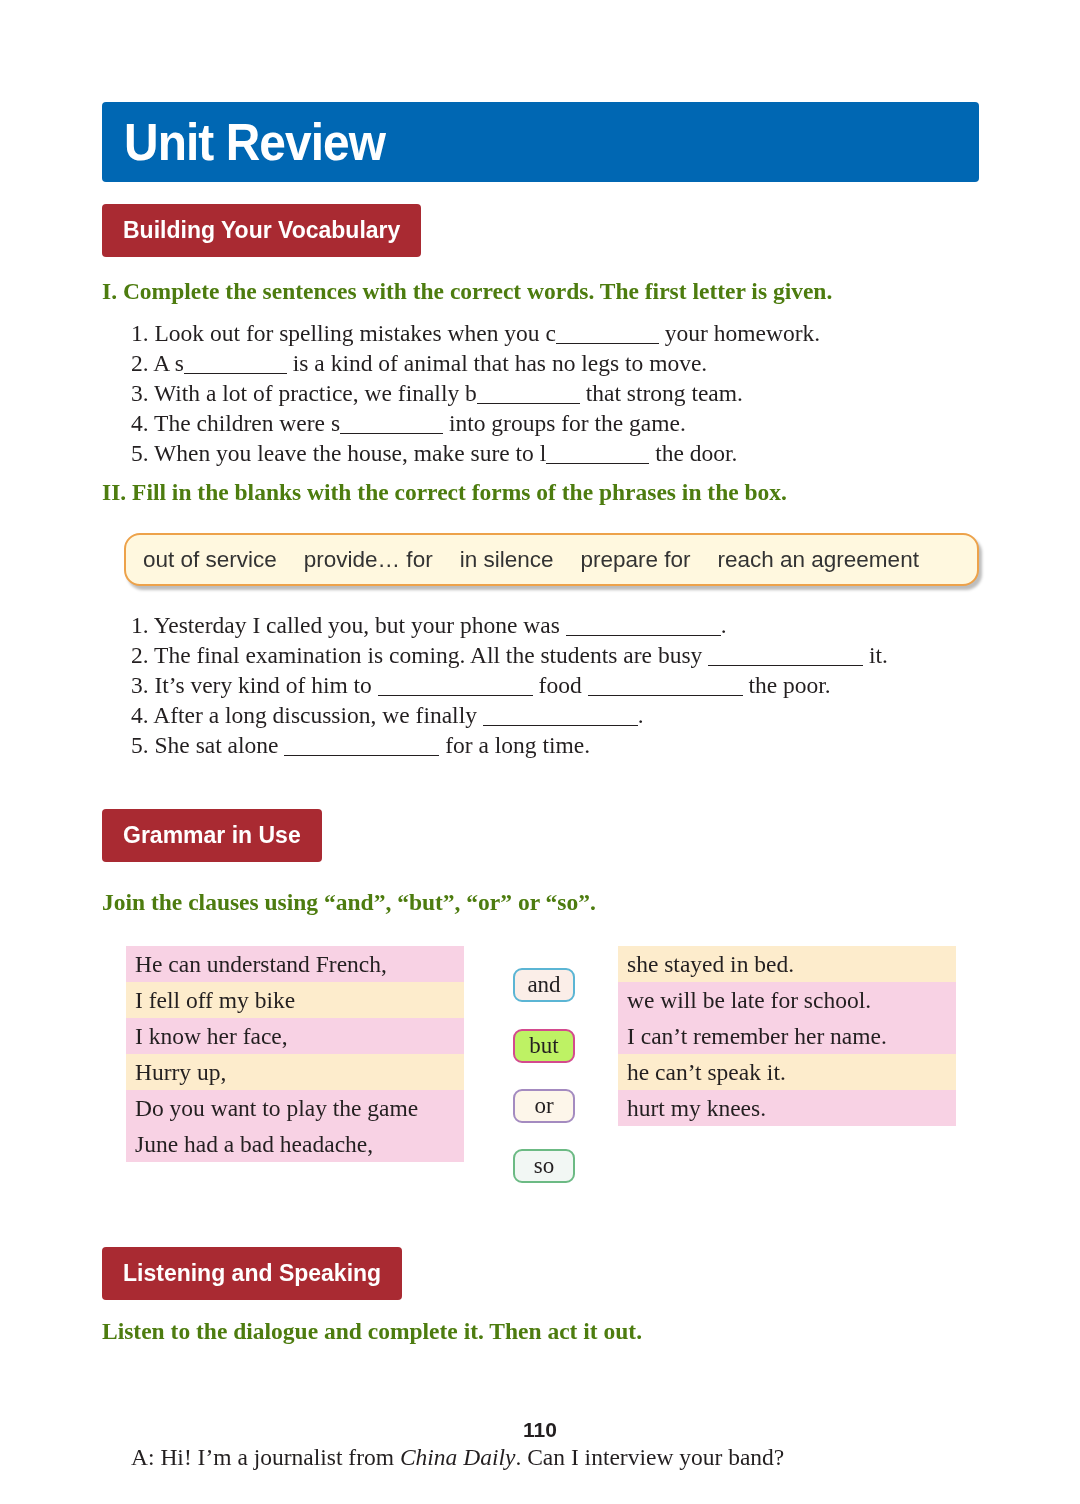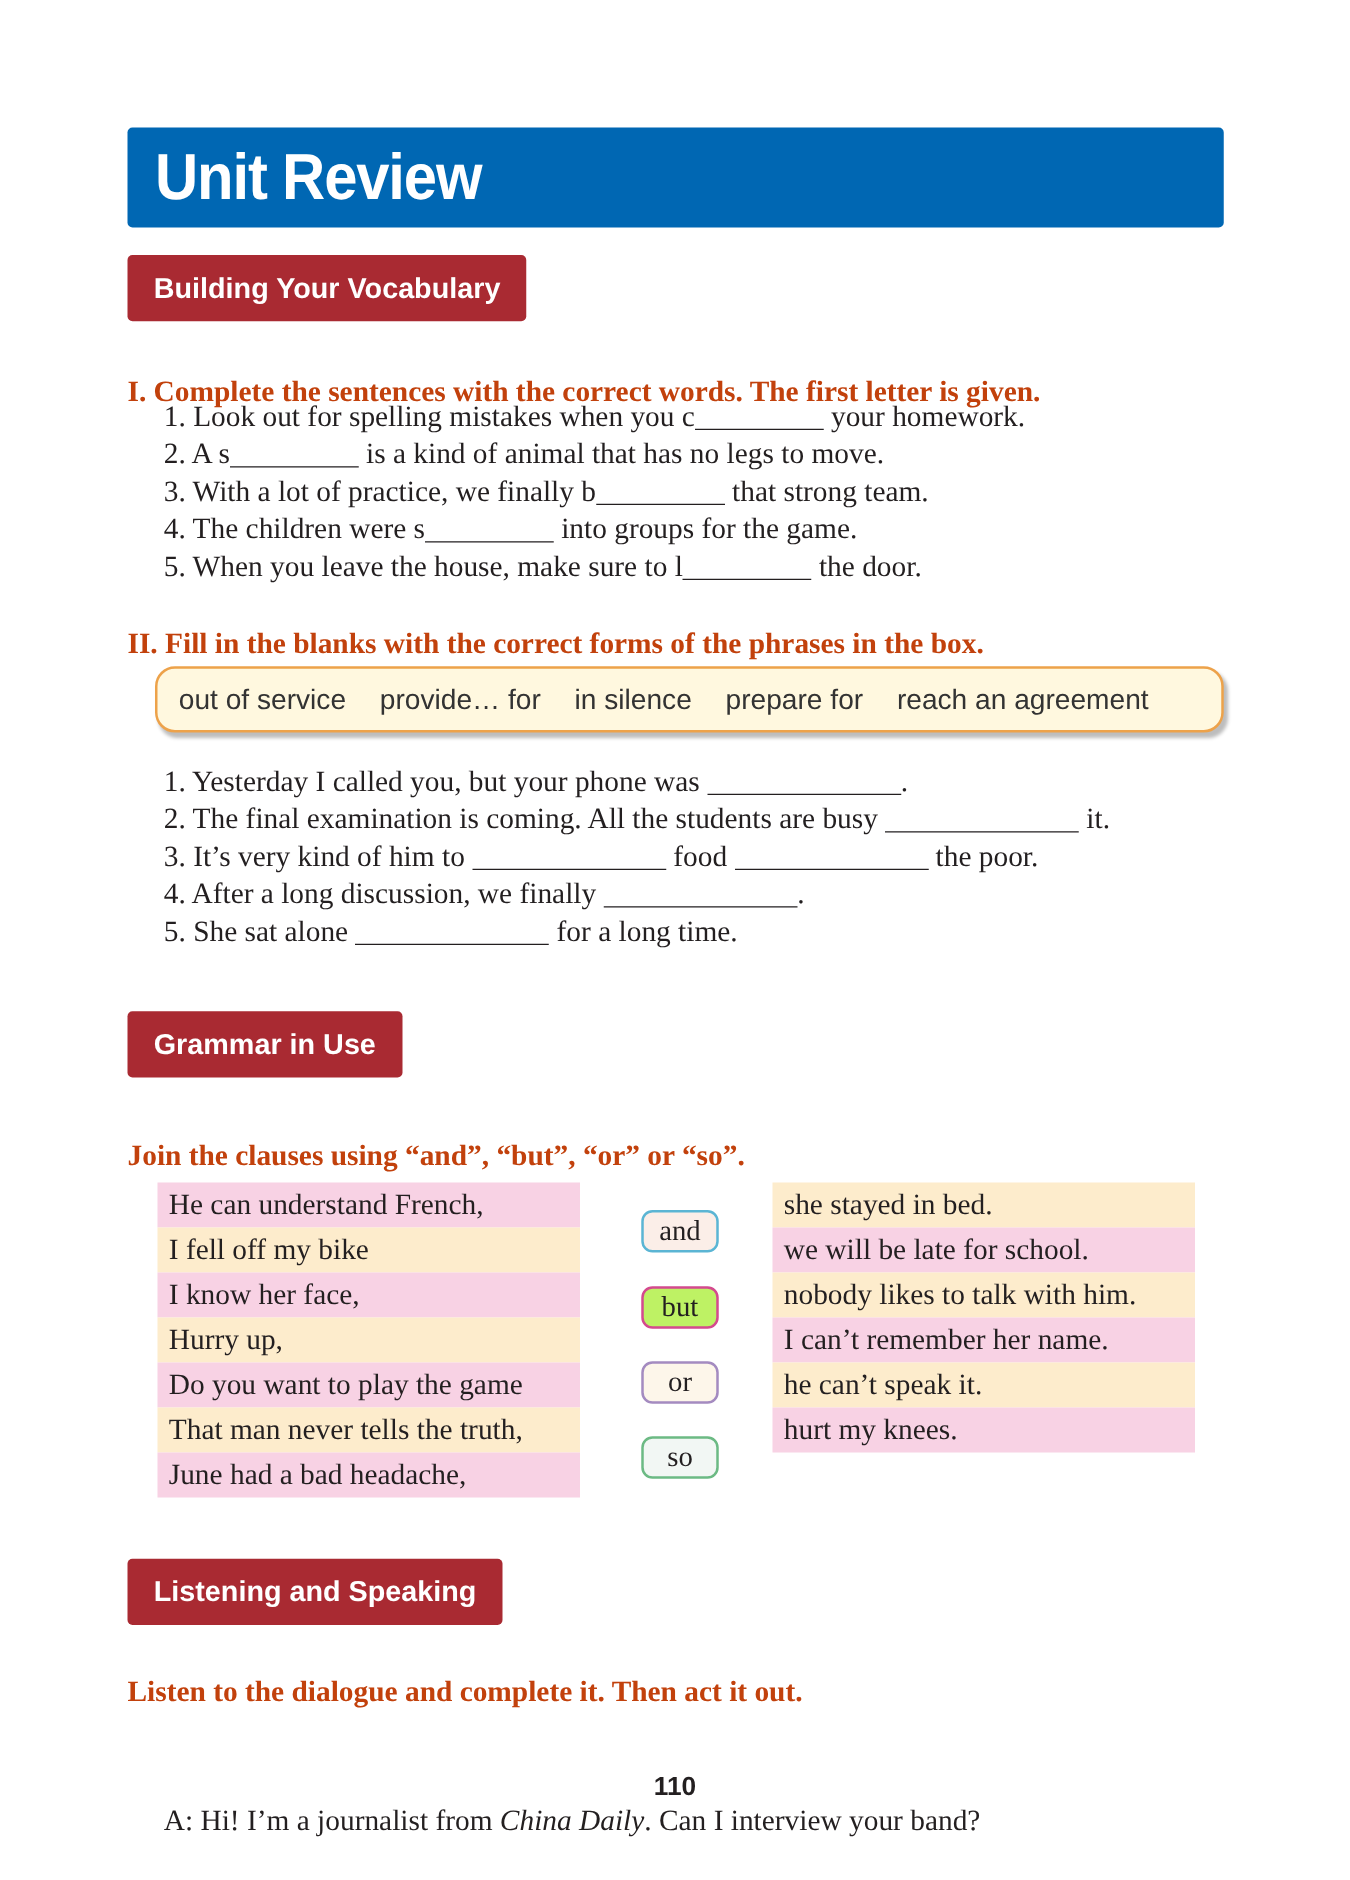--- a/index.html
+++ b/index.html
@@ -16,21 +16,21 @@
   }
 
   .section-tag {
     position: absolute; left: 102px; height: 53px; background: #a92a32; border-radius: 4px;
     font-family: "Liberation Sans", sans-serif; font-weight: bold; font-size: 23px; color: #ffffff;
     line-height: 53px; padding: 0 21px; box-sizing: border-box; white-space: nowrap;
   }
 
   .instr {
     position: absolute; left: 102px; font-family: "Liberation Serif", serif; font-weight: bold;
-    font-size: 23.5px; color: #c2410c; white-space: nowrap; margin-top: 23px;
+    font-size: 23.5px; color: #4d7c0f; white-space: nowrap;
   }
   .line {
     position: absolute; left: 131px; font-family: "Liberation Serif", serif; font-size: 23.5px;
     color: #231f20; white-space: nowrap;
   }
   .blank { display: inline-block; border-bottom: 1.6px solid #231f20; height: 1em; vertical-align: baseline; margin-bottom: -3px; }
   .b-short { width: 103px; }
   .b-long { width: 155px; }
 
   .phrase-box {
@@ -119,33 +119,31 @@
 <div class="section-tag" style="top:809px;">Grammar in Use</div>
 
 <div class="instr" style="top:889px;">Join the clauses using “and”, “but”, “or” or “so”.</div>
 
 <div class="clause-table left">
   <div class="clause-row pink">He can understand French,</div>
   <div class="clause-row cream">I fell off my bike</div>
   <div class="clause-row pink">I know her face,</div>
   <div class="clause-row cream">Hurry up,</div>
   <div class="clause-row pink">Do you want to play the game</div>
-  <div class="clause-row cream">That man never tells the truth,</div>
   <div class="clause-row pink">June had a bad headache,</div>
 </div>
 
 <div class="conj" style="top:968px; border-color:#5bb5d4; background:#fbeee8;">and</div>
 <div class="conj" style="top:1029px; border-color:#d44a8e; background:#bef264;">but</div>
 <div class="conj" style="top:1089px; border-color:#a48bc0; background:#fdf6ea;">or</div>
 <div class="conj" style="top:1149px; border-color:#6cba84; background:#f2f7f4;">so</div>
 
 <div class="clause-table right">
   <div class="clause-row cream">she stayed in bed.</div>
   <div class="clause-row pink">we will be late for school.</div>
-  <div class="clause-row cream">nobody likes to talk with him.</div>
   <div class="clause-row pink">I can’t remember her name.</div>
   <div class="clause-row cream">he can’t speak it.</div>
   <div class="clause-row pink">hurt my knees.</div>
 </div>
 
 <div class="section-tag" style="top:1247px;">Listening and Speaking</div>
 
 <div class="instr" style="top:1318px;">Listen to the dialogue and complete it. Then act it out.</div>
 
 <div class="line" style="top:1432px;margin-top:12px;">

